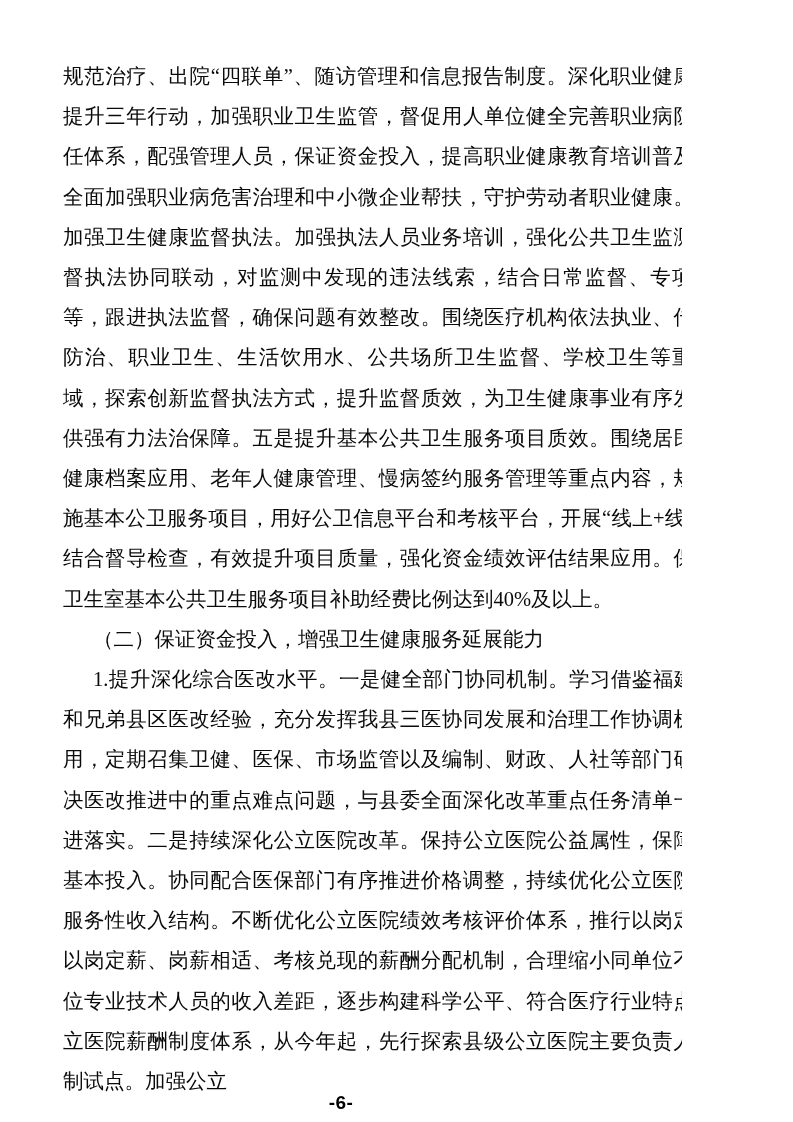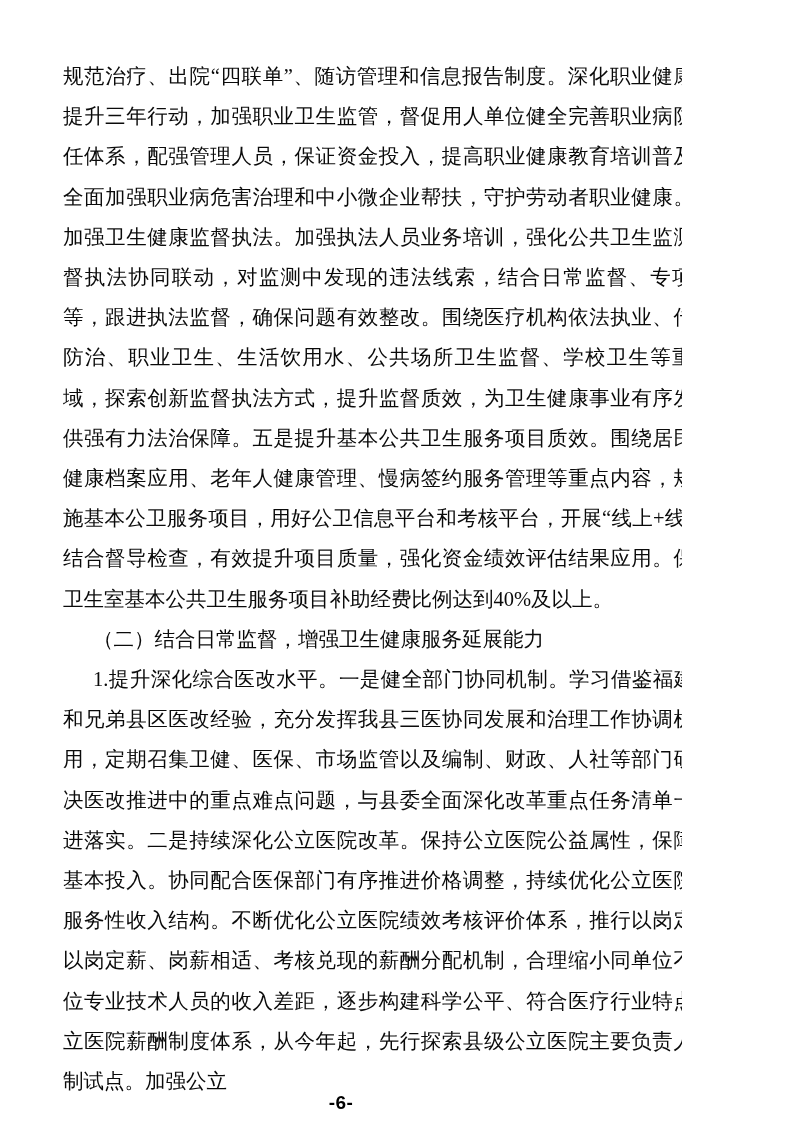--- a/index.html
+++ b/index.html
@@ -47,17 +47,17 @@
     letter-spacing: 0.5px;
     color: #000000;
   }
 </style>
 </head>
 <body>
 
 <div class="page">
   <div class="content">
     <p class="para">规范治疗、出院“四联单”、随访管理和信息报告制度。深化职业健康能力提升三年行动，加强职业卫生监管，督促用人单位健全完善职业病防治责任体系，配强管理人员，保证资金投入，提高职业健康教育培训普及率，全面加强职业病危害治理和中小微企业帮扶，守护劳动者职业健康。四是加强卫生健康监督执法。加强执法人员业务培训，强化公共卫生监测和监督执法协同联动，对监测中发现的违法线索，结合日常监督、专项行动等，跟进执法监督，确保问题有效整改。围绕医疗机构依法执业、传染病防治、职业卫生、生活饮用水、公共场所卫生监督、学校卫生等重点领域，探索创新监督执法方式，提升监督质效，为卫生健康事业有序发展提供强有力法治保障。五是提升基本公共卫生服务项目质效。围绕居民电子健康档案应用、老年人健康管理、慢病签约服务管理等重点内容，规范实施基本公卫服务项目，用好公卫信息平台和考核平台，开展“线上+线下”相结合督导检查，有效提升项目质量，强化资金绩效评估结果应用。保障村卫生室基本公共卫生服务项目补助经费比例达到40%及以上。</p>
-    <p class="para indent">（二）结合日常监督，增强卫生健康服务延展能力</p>
+    <p class="para indent">（二）保证资金投入，增强卫生健康服务延展能力</p>
     <p class="para indent">1.提升深化综合医改水平。一是健全部门协同机制。学习借鉴福建三明和兄弟县区医改经验，充分发挥我县三医协同发展和治理工作协调机制作用，定期召集卫健、医保、市场监管以及编制、财政、人社等部门研究解决医改推进中的重点难点问题，与县委全面深化改革重点任务清单一体推进落实。二是持续深化公立医院改革。保持公立医院公益属性，保障财政基本投入。协同配合医保部门有序推进价格调整，持续优化公立医院医疗服务性收入结构。不断优化公立医院绩效考核评价体系，推行以岗定责、以岗定薪、岗薪相适、考核兑现的薪酬分配机制，合理缩小同单位不同岗位专业技术人员的收入差距，逐步构建科学公平、符合医疗行业特点的公立医院薪酬制度体系，从今年起，先行探索县级公立医院主要负责人年薪制试点。加强公立</p>
   </div>
   <div class="footer">-6-</div>
 </div>
 
 </body></html>

